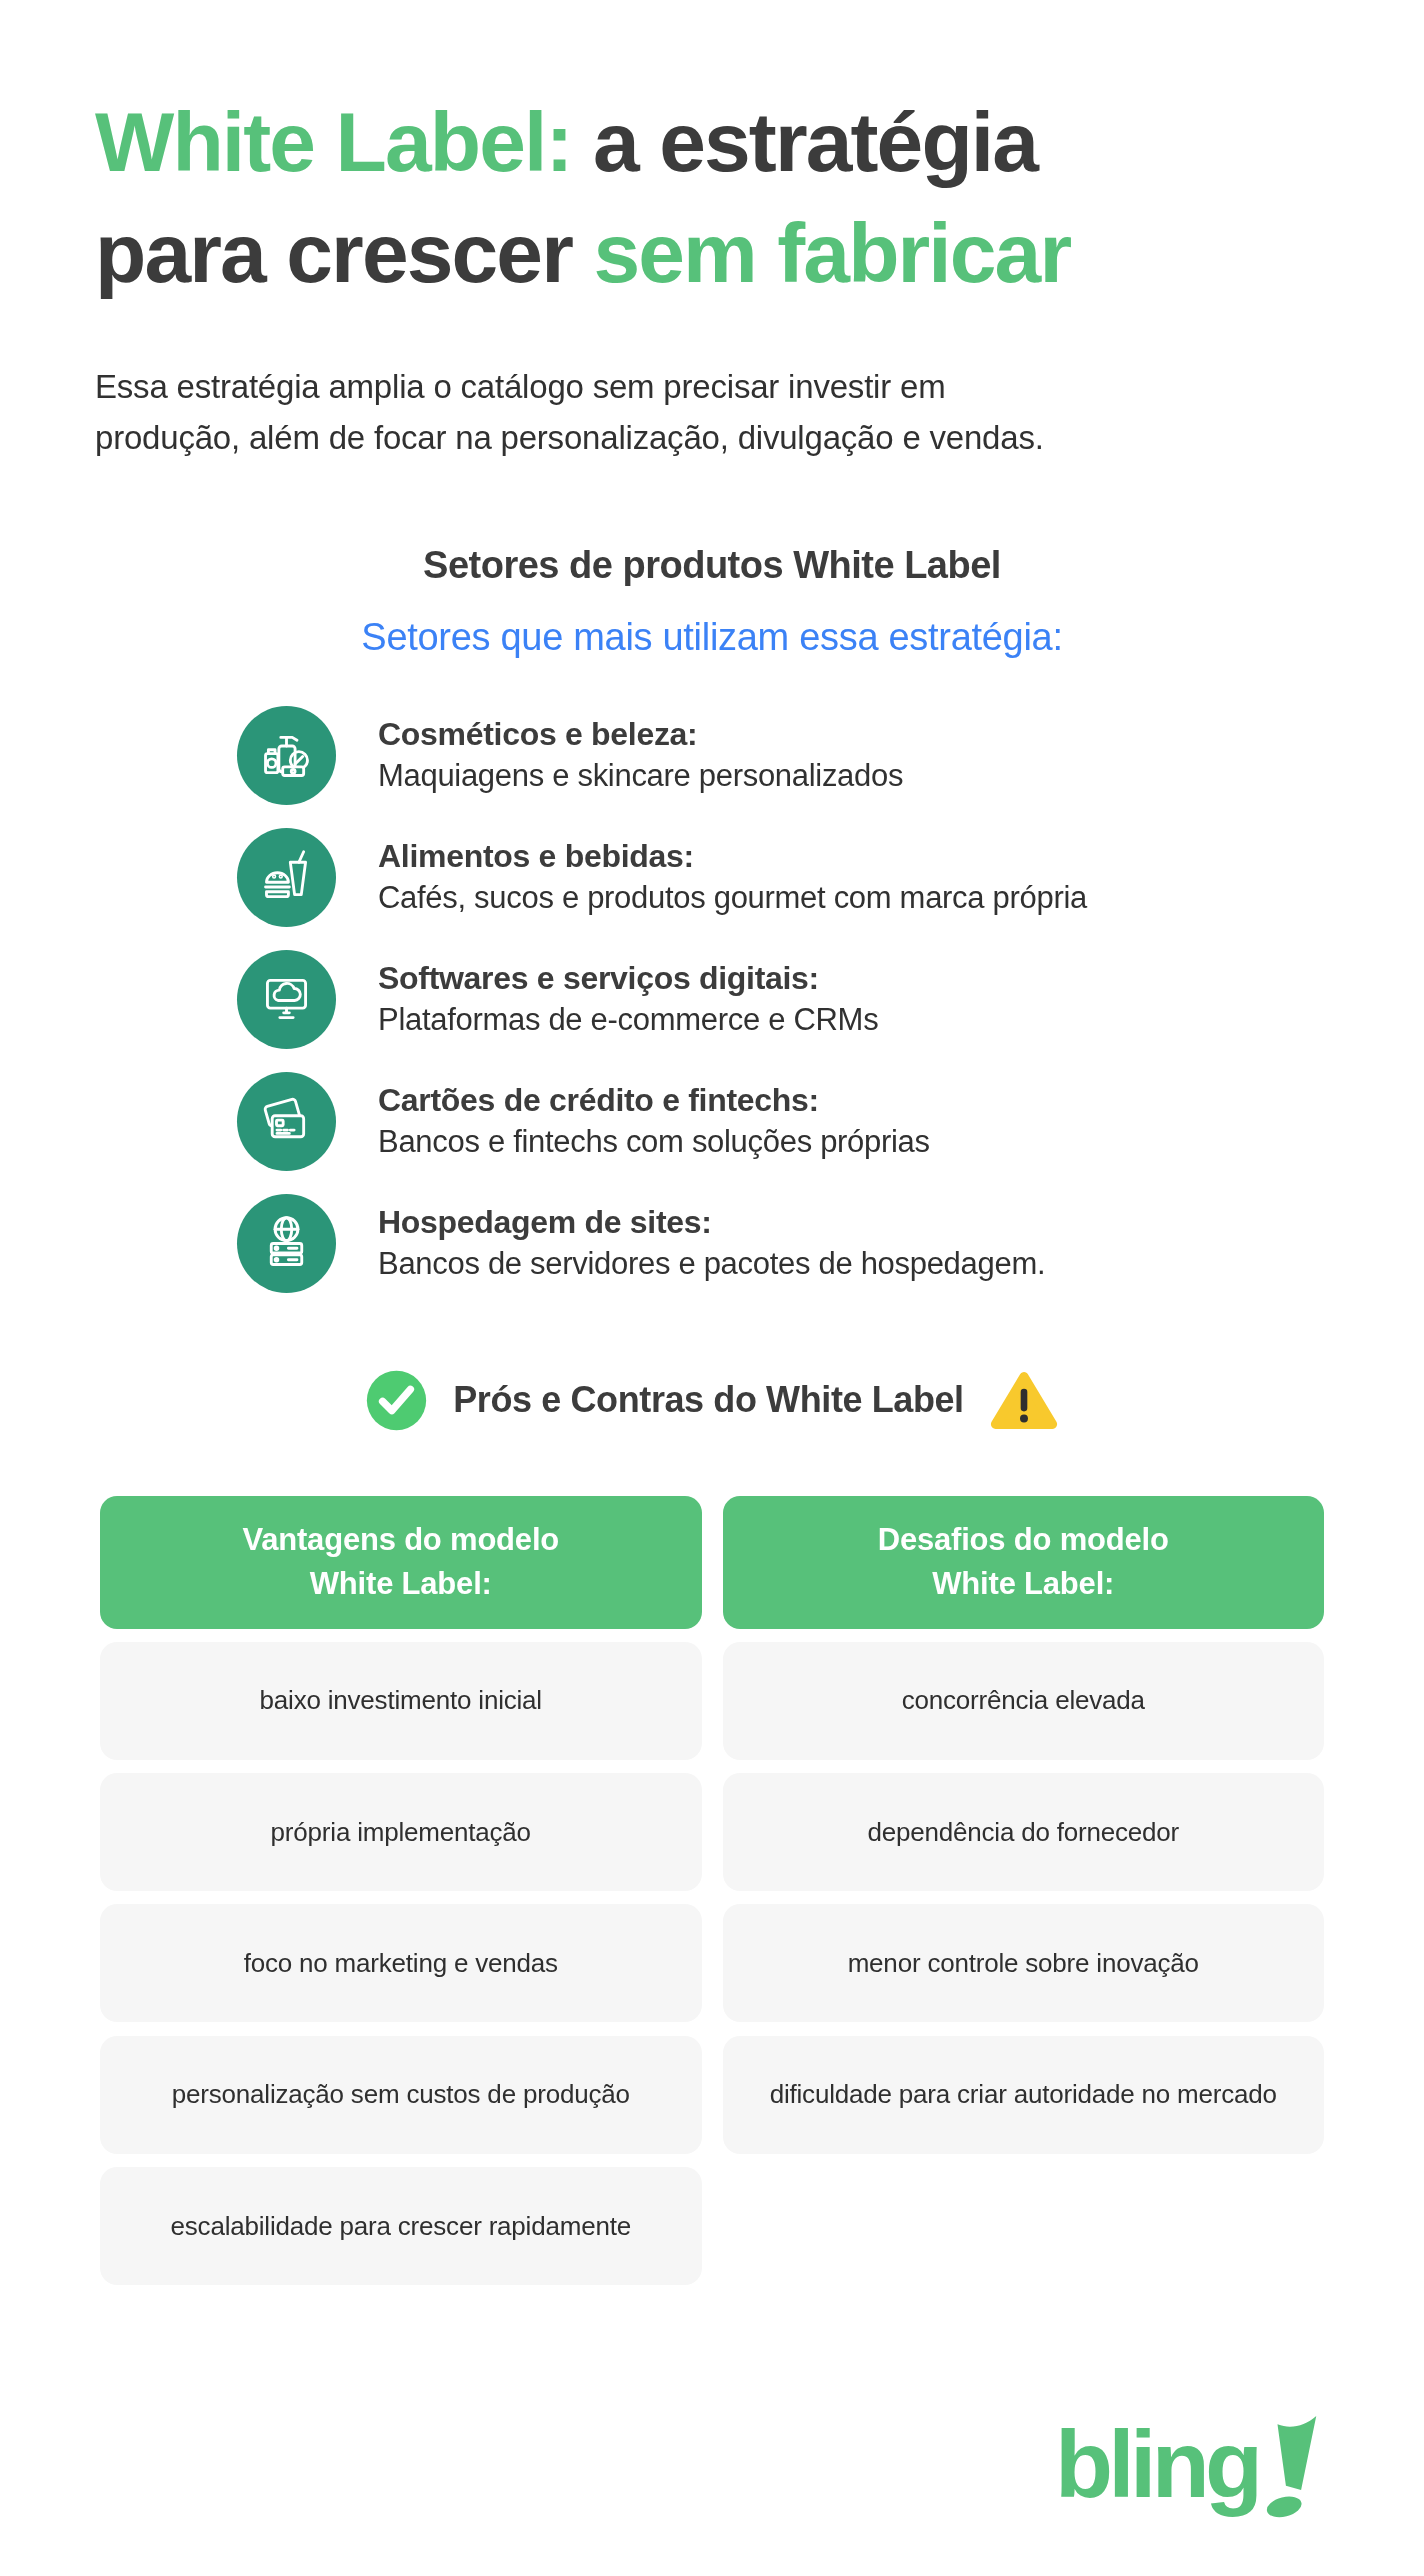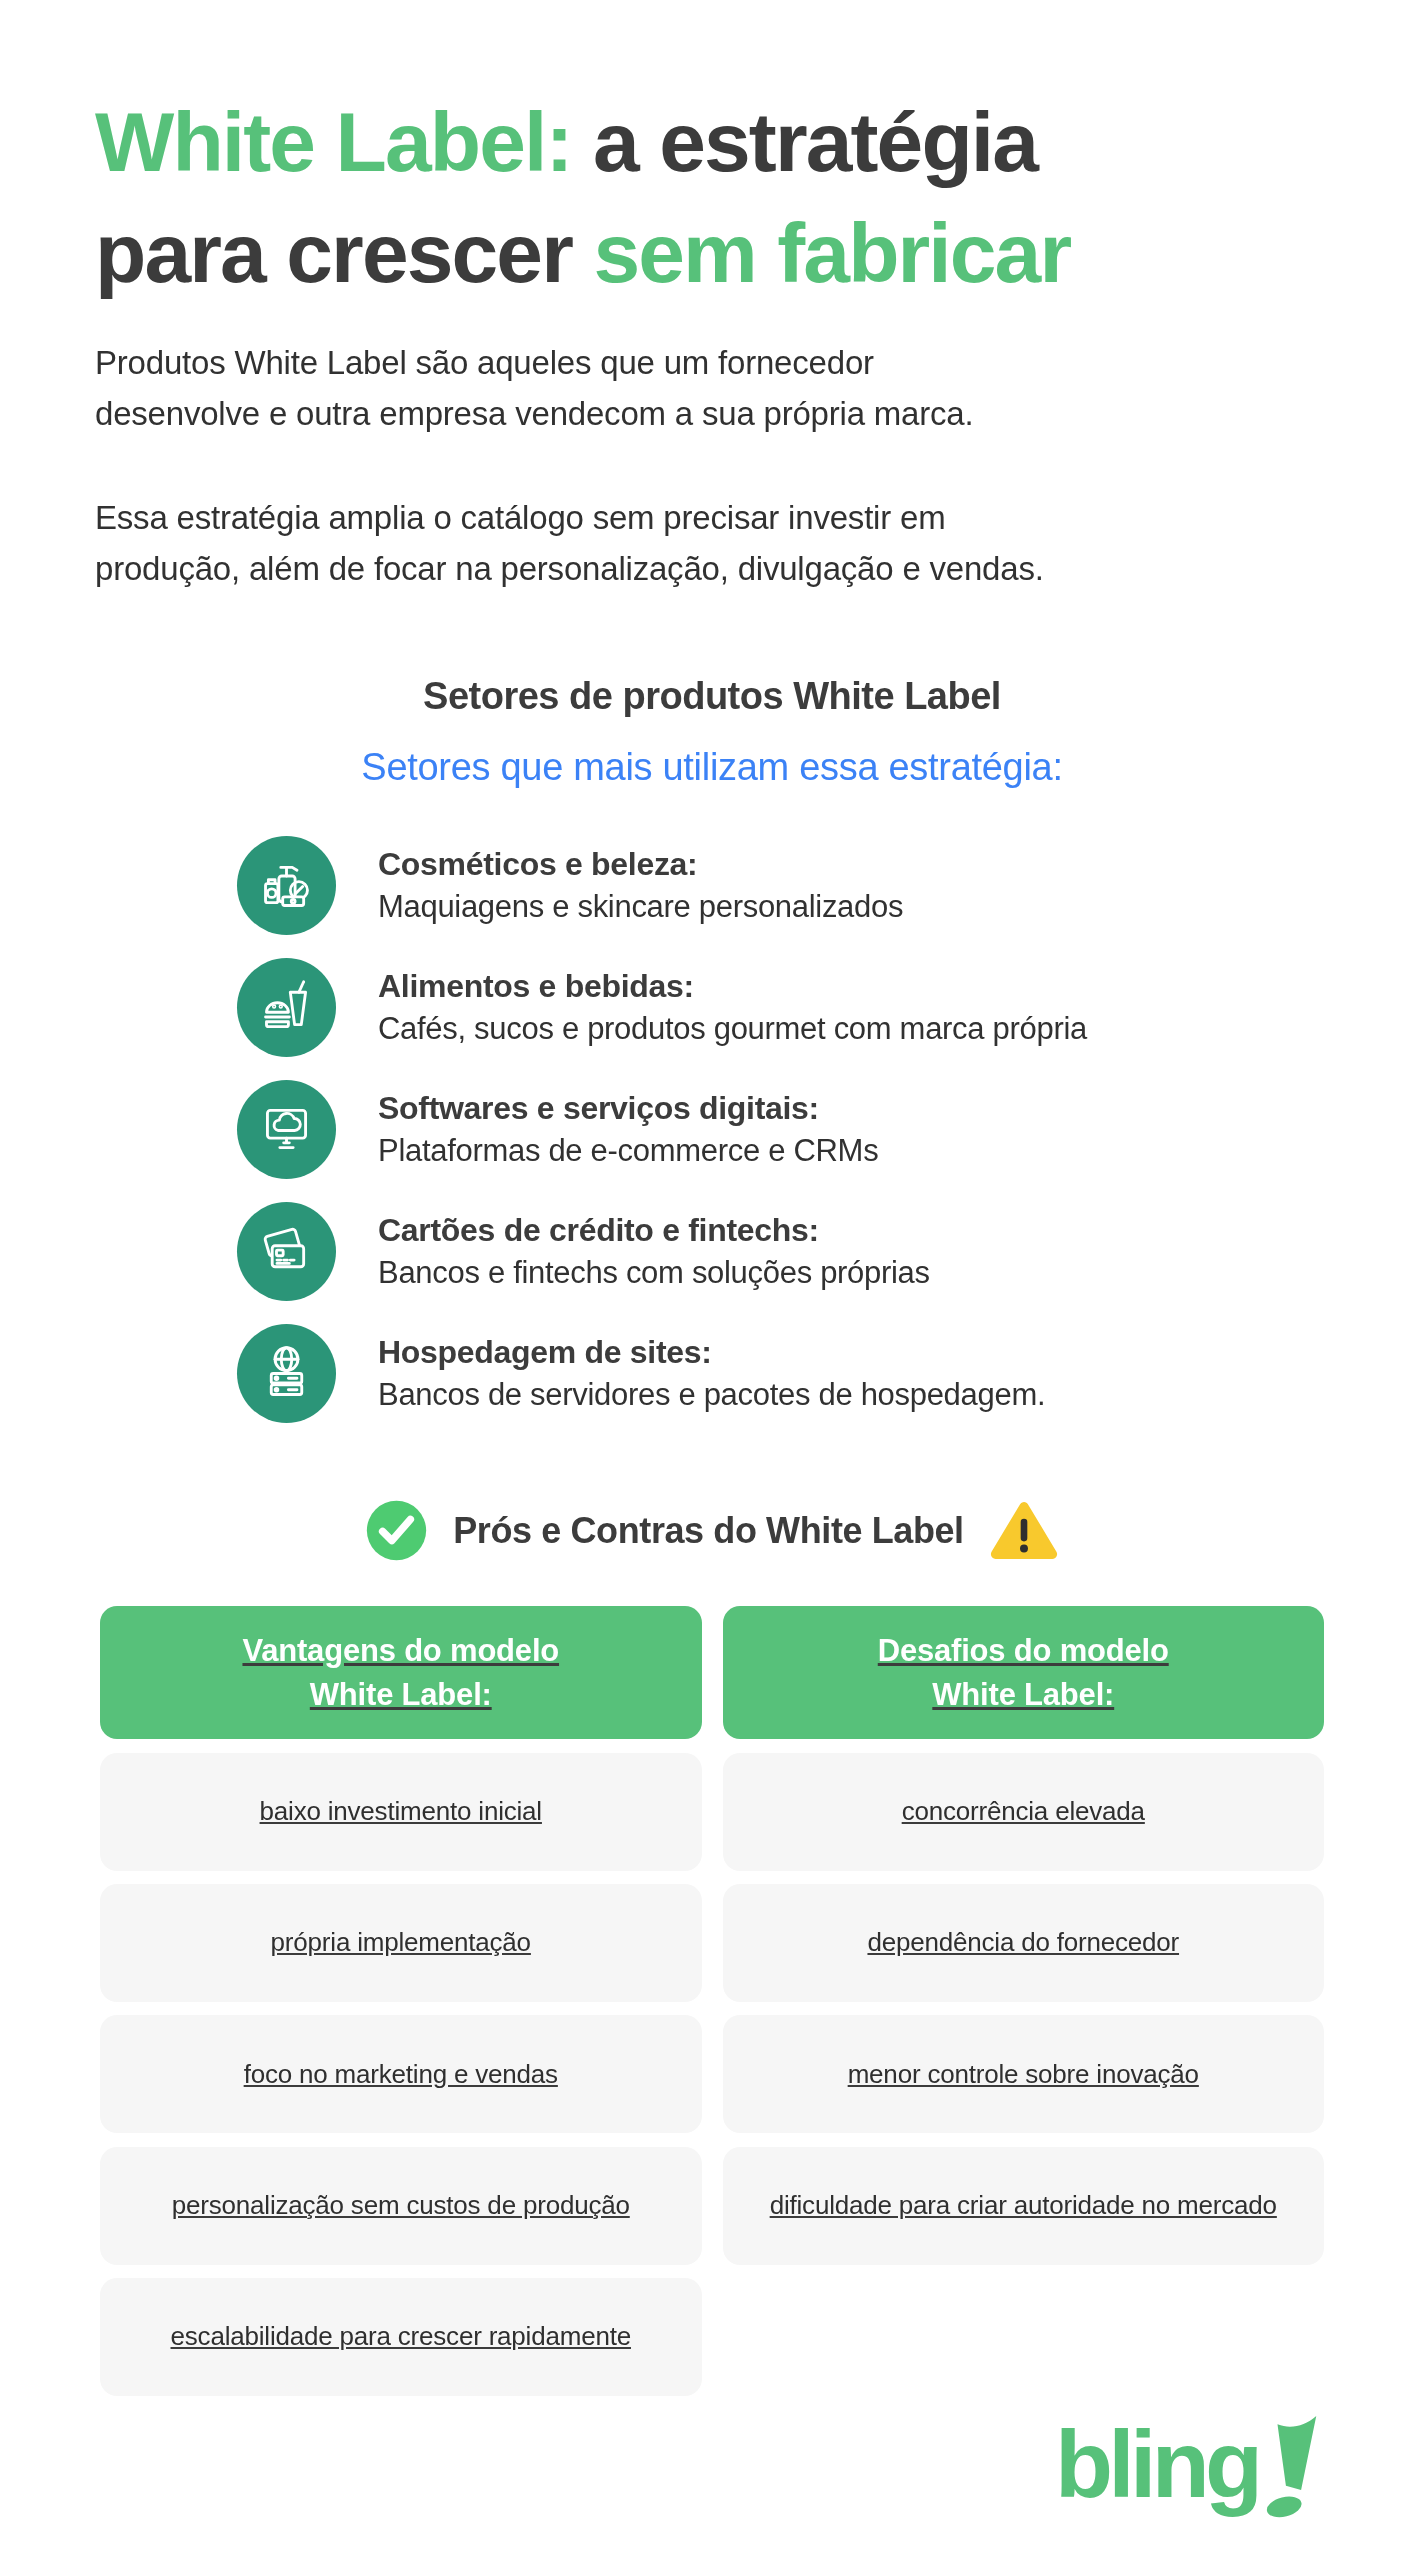--- a/index.html
+++ b/index.html
@@ -26,21 +26,21 @@
   .ex-item{display:flex;align-items:center;margin-bottom:23px;}
   .ex-icon{width:99px;height:99px;border-radius:50%;background:var(--teal);
     flex:0 0 99px;display:flex;align-items:center;justify-content:center;margin-right:42px;}
   .ex-icon svg{width:61px;height:61px;}
   .ex-label{font-weight:800;font-size:32px;color:var(--dark);letter-spacing:-0.3px;}
   .ex-desc{font-size:31px;color:var(--text);margin-top:5.7px;letter-spacing:-0.3px;}
 
   .proscons-title{margin-top:76px;display:flex;align-items:center;justify-content:center;gap:25px;
     font-size:36px;font-weight:800;color:var(--dark);letter-spacing:-0.4px;}
 
-  .table{display:flex;gap:21px;margin:44px 100px 0;text-decoration:underline;}
+  .table{display:flex;gap:21px;margin:64px 100px 0;}
   .col{flex:1;min-width:0;}
   .col-header{background:var(--green);border-radius:17px;height:133px;display:flex;flex-direction:column;
     align-items:center;justify-content:center;color:var(--white);font-size:31px;font-weight:700;
     line-height:1.42;letter-spacing:-0.2px;text-align:center;}
   .cell{background:var(--row_bg);border-radius:17px;height:118px;margin-top:13.3px;display:flex;
     align-items:center;justify-content:center;font-size:26px;color:#2f2f2f;text-align:center;
     padding:0 9.5px;letter-spacing:-0.2px;white-space:nowrap;}
 
   .footer{position:absolute;right:101px;bottom:49px;}
   .logo{display:flex;align-items:flex-start;text-align:center;}
@@ -54,24 +54,20 @@
 
   <div class="header">
     <h1 class="title">
       <span class="t-line" style="display:block;">
         <span class="green">White Label:</span><span> a estratégia</span>
       </span>
       <span class="t-line" style="display:block;">
         <span>para crescer </span><span class="green">sem fabricar</span>
       </span>
     </h1>
-    <p class="intro">
-      <span class="pline">Produtos White Label são aqueles que um fornecedor</span>
-      <span class="pline">desenvolve e outra empresa vendecom a sua própria marca.</span>
-    </p>
     <p class="intro second">
       <span class="pline">Essa estratégia amplia o catálogo sem precisar investir em</span>
       <span class="pline">produção, além de focar na personalização, divulgação e vendas.</span>
     </p>
   </div>
 
   <div class="examples">
     <div class="ex-title">Setores de produtos White Label</div>
     <div class="ex-subtitle">Setores que mais utilizam essa estratégia:</div>
 

